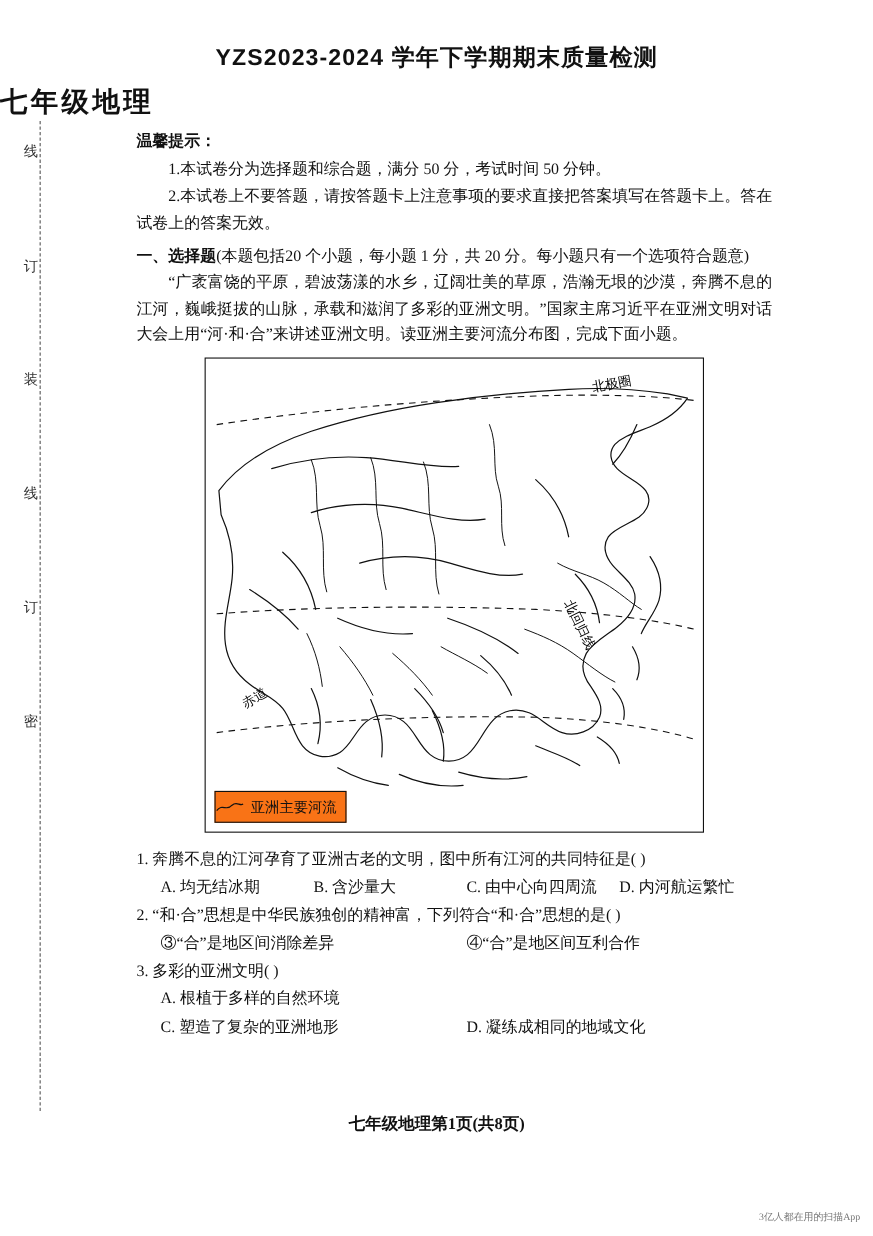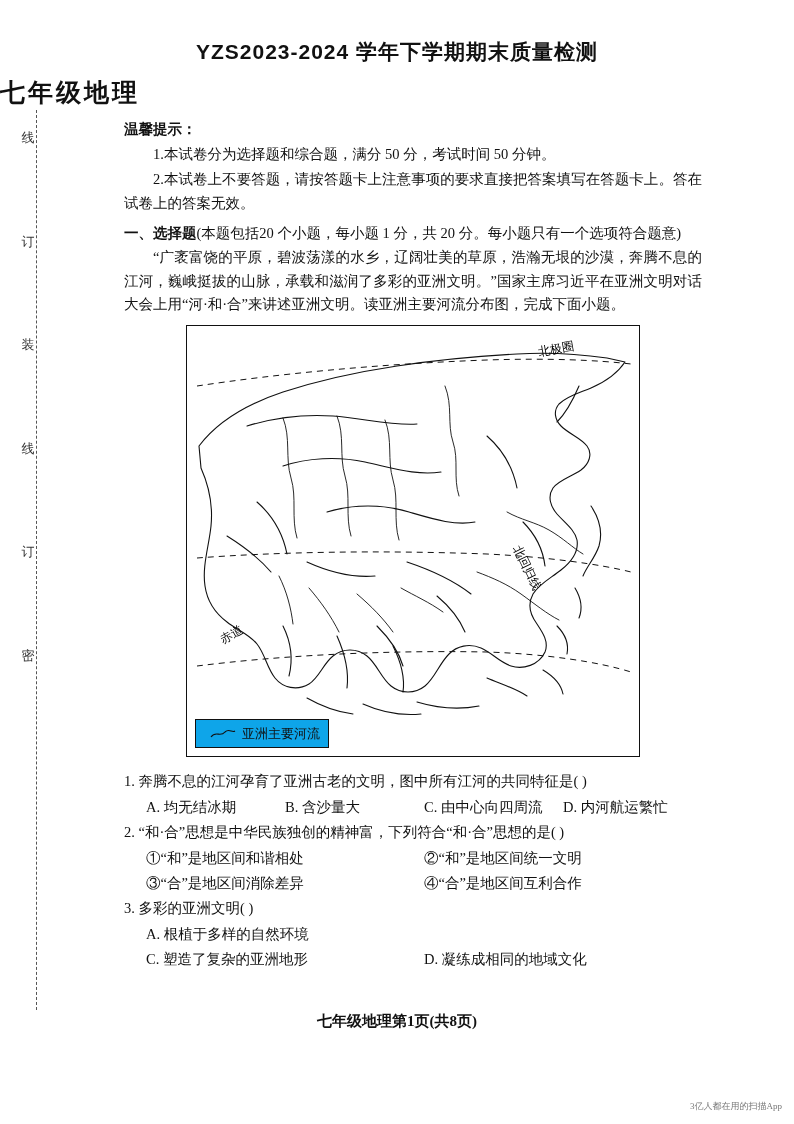--- a/index.html
+++ b/index.html
@@ -96,23 +96,23 @@
     position: relative;
     background: #fff;
     overflow: hidden;
   }
   .figure svg { display: block; }
   .legend-box {
     position: absolute;
     left: 8px;
     bottom: 8px;
     border: 1px solid #111;
-    padding: 3px 8px 3px 14px;
+    padding: 3px 8px 3px 0;
     font-size: 13px;
-    background: #0ea5e9;
+    background: #f97316;
     display: flex;
     align-items: center;
     gap: 6px;
   }
   .legend-glyph { display: block; }
 
   
   .questions {
     margin-top: 12px;
     font-size: 14.5px;
@@ -285,24 +285,20 @@
       <p class="q-stem">1. 奔腾不息的江河孕育了亚洲古老的文明，图中所有江河的共同特征是(        )</p>
       <div class="opt-row opt-4">
         <div>A. 均无结冰期</div>
         <div>B. 含沙量大</div>
         <div>C. 由中心向四周流</div>
         <div>D. 内河航运繁忙</div>
       </div>
 
       <p class="q-stem">2. “和·合”思想是中华民族独创的精神富，下列符合“和·合”思想的是(        )</p>
       <div class="opt-row opt-2">
-        <div>①“和”是地区间和谐相处</div>
-        <div>②“和”是地区间统一文明</div>
-      </div>
-      <div class="opt-row opt-2">
         <div>③“合”是地区间消除差异</div>
         <div>④“合”是地区间互利合作</div>
       </div>
 
       <p class="q-stem">3. 多彩的亚洲文明(        )</p>
       <div class="opt-row opt-2">
         <div>A. 根植于多样的自然环境</div>
       </div>
       <div class="opt-row opt-2">
         <div>C. 塑造了复杂的亚洲地形</div>

